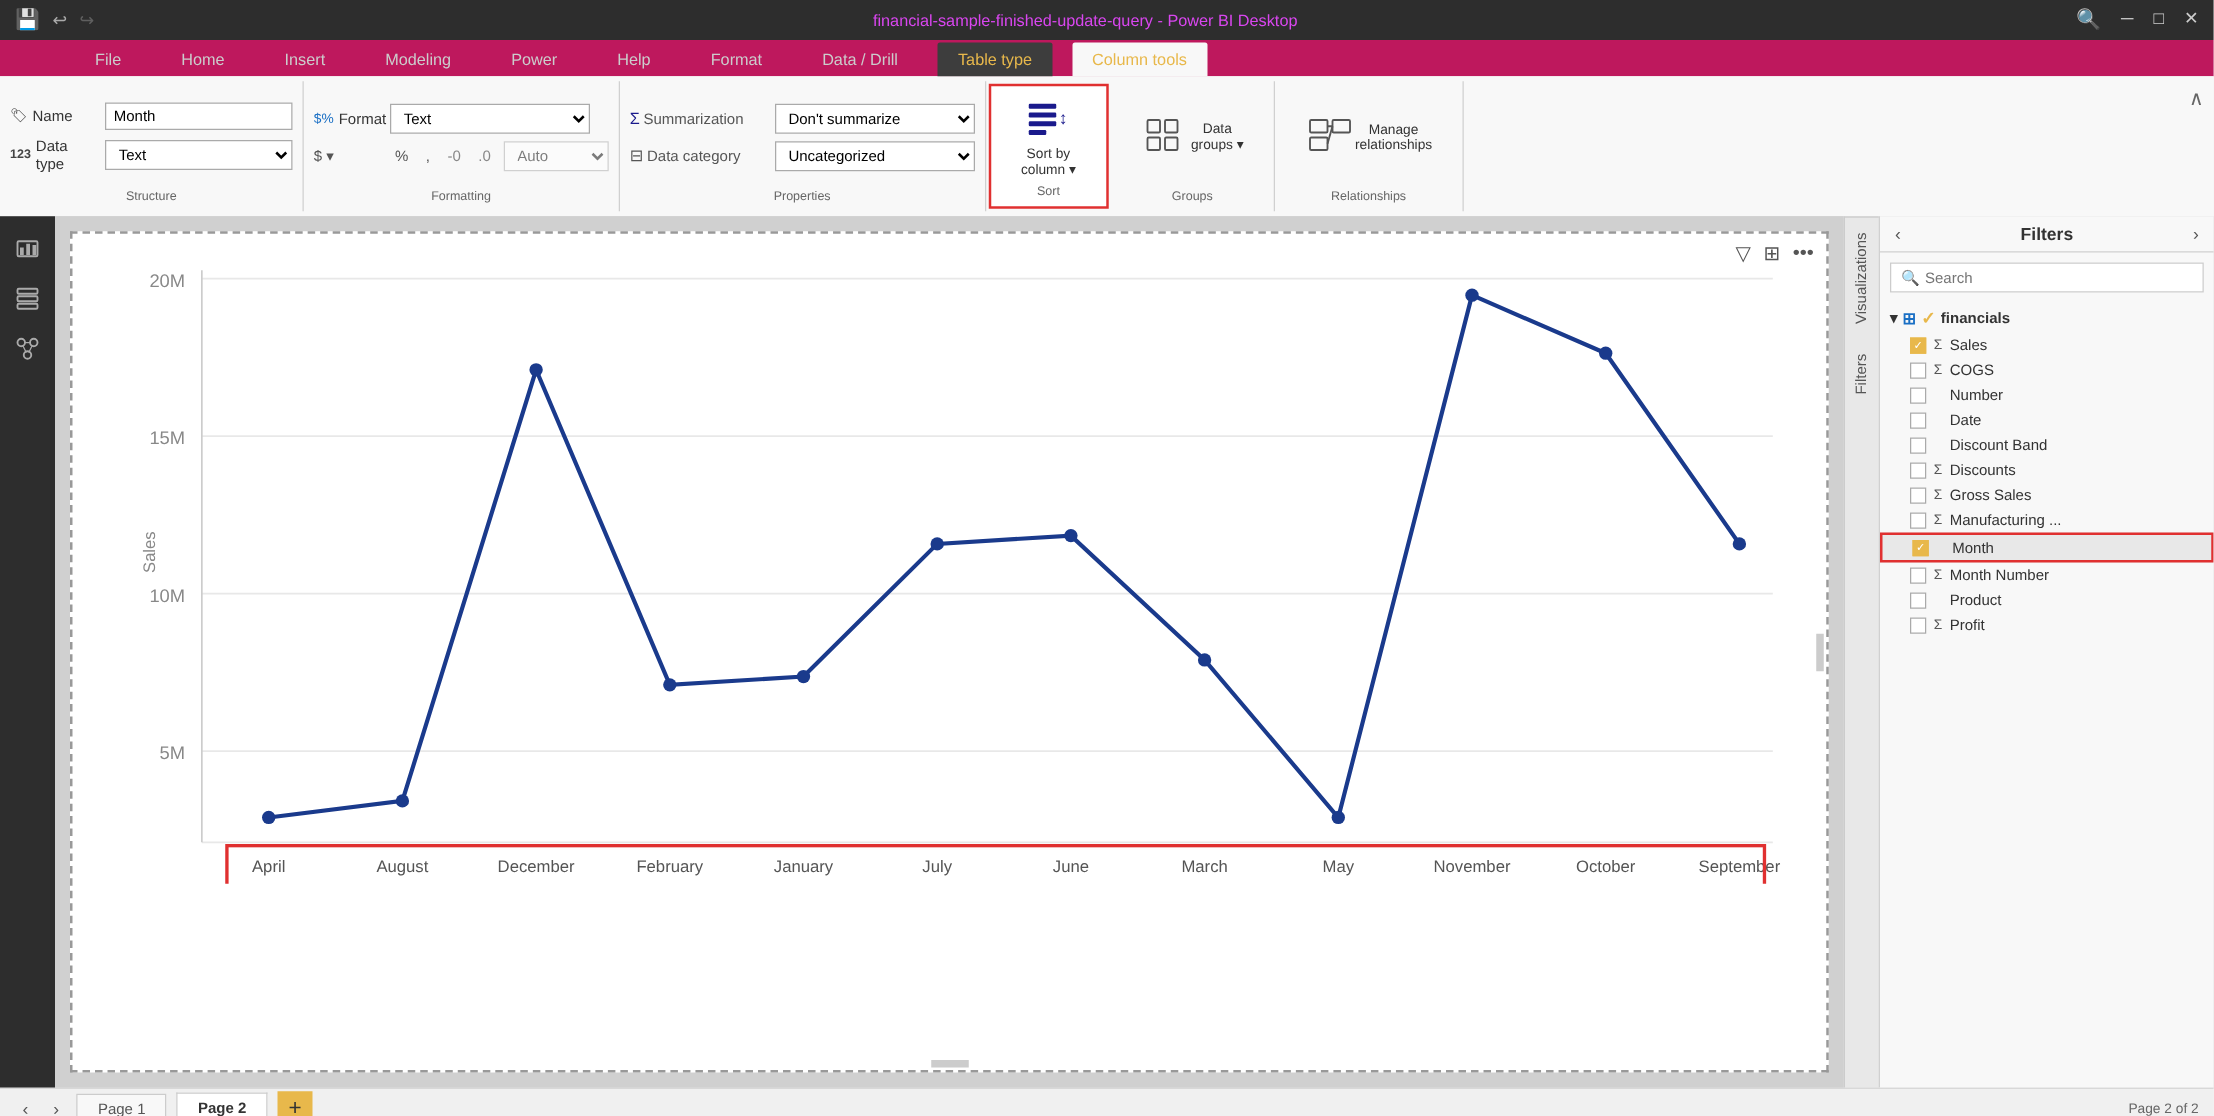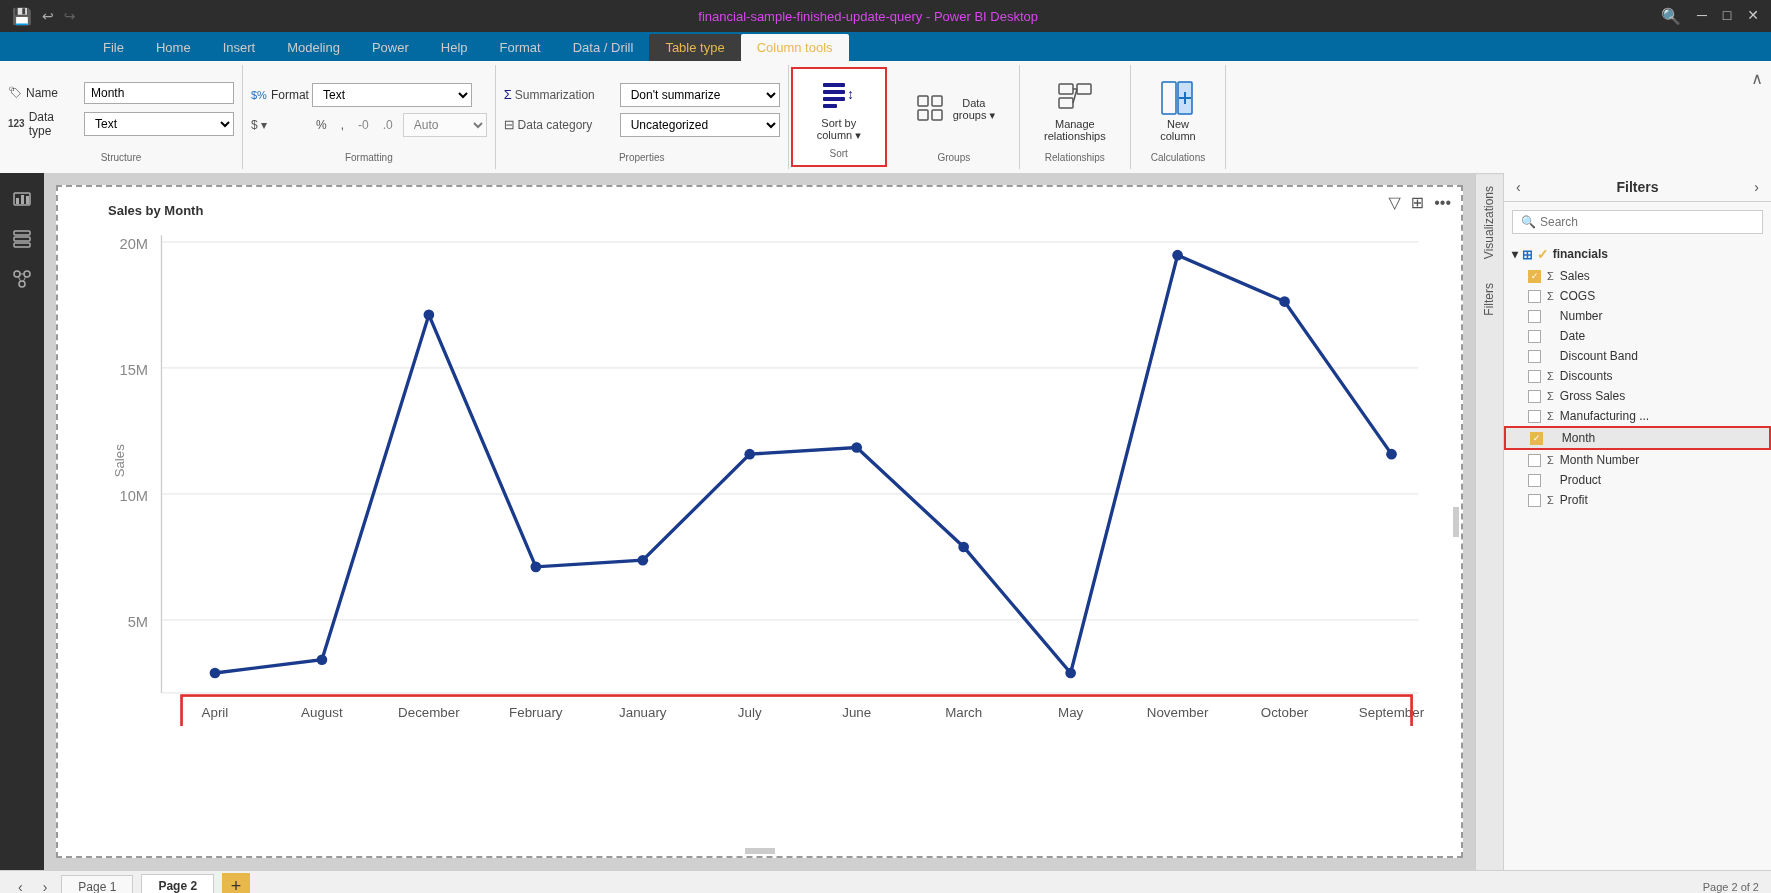--- a/index.html
+++ b/index.html
@@ -99,21 +99,21 @@
       height: 40px;
       display: flex;
       align-items: center;
       justify-content: center;
       font-size: 20px;
       color: #1a1a8c;
     }
     .group-text { font-size: 11px; color: #333; text-align: center; }
     .rel-btn {
       display: flex;
-      flex-direction: column;
+      flex-direction: row;
       align-items: center;
       cursor: pointer;
       padding: 4px 8px;
     }
     .rel-icon {
       width: 40px;
       height: 40px;
       display: flex;
       align-items: center;
       justify-content: center;
@@ -236,22 +236,23 @@
       color: #333;
       display: flex;
       align-items: center;
       justify-content: center;
     }
     .status-text { font-size: 11px; color: #666; }
 
     
     .ribbon-tab-bar {
       display: flex;
-      background: #0369a1;
-      padding: 0 87px;
+      background: #be185d;
+      padding: 0 60px;
+      gap: 16px;
     }
     .ribbon-tab {
       padding: 6px 16px;
       font-size: 13px;
       color: #ccc;
       cursor: pointer;
       border-radius: 2px 2px 0 0;
       margin-top: 2px;
     }
     .ribbon-tab.contextual {
@@ -430,36 +431,20 @@
             <line x1="16" y1="9" x2="20" y2="9" stroke="#555" stroke-width="1.5"></line>
             <line x1="16" y1="23" x2="20" y2="9" stroke="#555" stroke-width="1.5"></line>
           </svg>
         </div>
         <div class="rel-text">Manage<br>relationships</div>
       </div>
     </div>
     <div class="ribbon-group-label">Relationships</div>
   </div>
 
-  <div style="display:flex;flex-direction:column;align-items:center;padding:4px 16px;border-right:1px solid #d0d0d0;">
-    <div style="flex:1;display:flex;align-items:center;justify-content:center;">
-      <div class="newcol-btn">
-        <div class="newcol-icon">
-          <svg width="36" height="36" viewBox="0 0 36 36">
-            <rect x="2" y="2" width="14" height="32" fill="none" stroke="#1a6fc4" stroke-width="1.5" rx="1"></rect>
-            <rect x="18" y="2" width="14" height="32" fill="#c8dff8" stroke="#1a6fc4" stroke-width="1.5" rx="1"></rect>
-            <line x1="25" y1="12" x2="25" y2="24" stroke="#1a6fc4" stroke-width="2"></line>
-            <line x1="19" y1="18" x2="31" y2="18" stroke="#1a6fc4" stroke-width="2"></line>
-          </svg>
-        </div>
-        <div class="newcol-text">New<br>column</div>
-      </div>
-    </div>
-    <div class="ribbon-group-label">Calculations</div>
-  </div>
 
   <div class="ribbon-collapse">∧</div>
 </div>
 
 <div style="display:flex;height:calc(893px - 32px - 36px - 96px - 32px);background:#d8d8d8;">
 
   <div class="left-sidebar">
     <div class="sidebar-icon">
       <svg width="20" height="20" viewBox="0 0 20 20">
         <rect x="2" y="4" width="16" height="12" fill="none" stroke="#aaa" stroke-width="1.5" rx="1"></rect>
@@ -490,21 +475,20 @@
   <div style="flex:1;padding:12px;display:flex;flex-direction:column;background:#d0d0d0;">
     <div style="flex:1;background:white;border:2px dashed #999;position:relative;">
 
       <div style="position:absolute;top:6px;right:10px;display:flex;gap:10px;z-index:10;">
         <button class="visual-tool-btn">▽</button>
         <button class="visual-tool-btn">⊞</button>
         <button class="visual-tool-btn">•••</button>
       </div>
 
       <div style="padding:16px 16px 60px 50px;position:relative;height:100%;">
-        <div style="font-size:13px;font-weight:600;color:#333;margin-bottom:4px;">Sales by Month</div>
 
         
         <svg width="100%" height="85%" viewBox="0 0 1000 380" preserveAspectRatio="none">
 
           <text x="30" y="20" font-size="11" fill="#888" text-anchor="end">20M</text>
           <text x="30" y="115" font-size="11" fill="#888" text-anchor="end">15M</text>
           <text x="30" y="210" font-size="11" fill="#888" text-anchor="end">10M</text>
           <text x="30" y="305" font-size="11" fill="#888" text-anchor="end">5M</text>
 
           <line x1="40" y1="15" x2="980" y2="15" stroke="#e8e8e8" stroke-width="1"></line>

